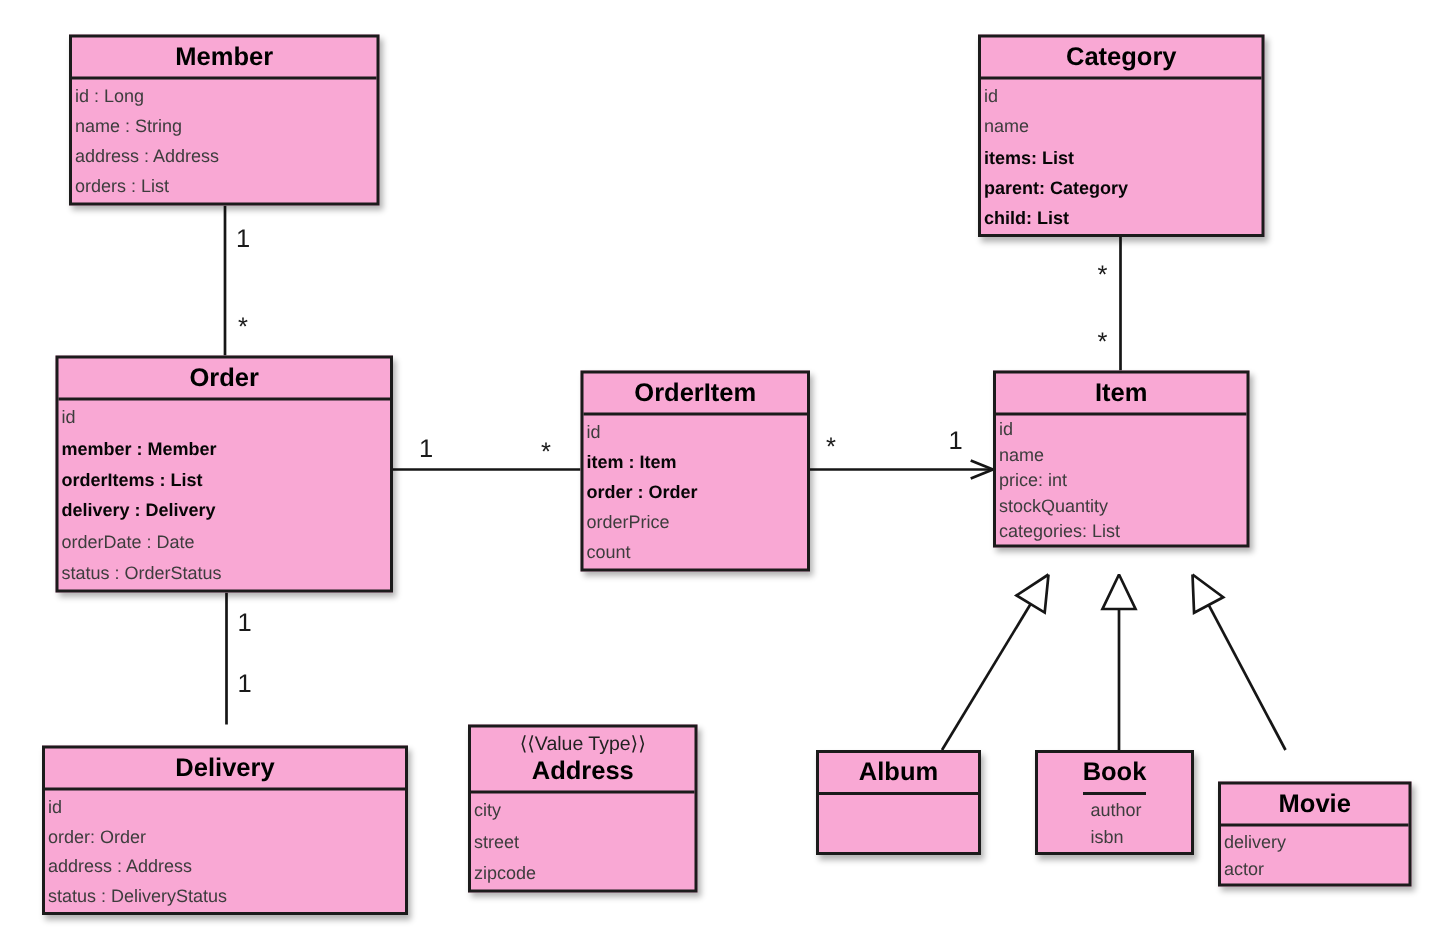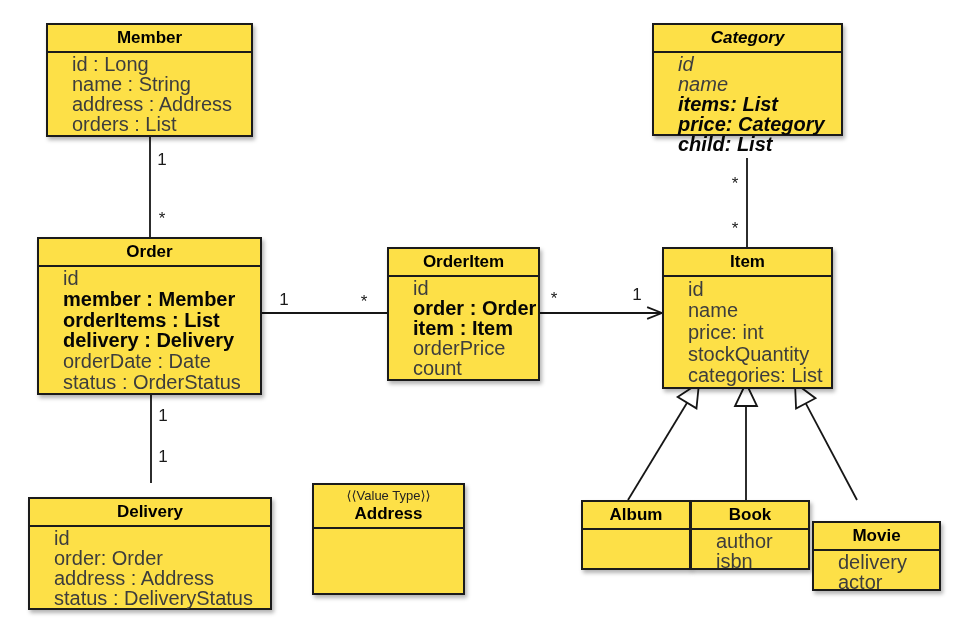--- a/index.html
+++ b/index.html
@@ -2,33 +2,33 @@
 <html><head>
 <meta charset="utf-8">
 <style>
   html,body{margin:0;padding:0;background:#ffffff;}
   body{width:960px;height:620px;overflow:hidden;font-family:"Liberation Sans",sans-serif;}
   .diagram{position:relative;width:960px;height:620px;background:#ffffff;}
   .connector-layer{position:absolute;left:0;top:0;width:960px;height:620px;}
   .connector-layer line,.connector-layer polyline{stroke:#161616;stroke-width:1.8;fill:none;}
   .connector-layer .tri{fill:#ffffff;stroke:#161616;stroke-width:1.8;}
   .class-box{
-    position:absolute;background:#fde047;border:2px solid #1b1b1b;box-sizing:border-box;
+    position:absolute;background:#f9a8d4;border:2px solid #1b1b1b;box-sizing:border-box;
     box-shadow:2px 3px 4px rgba(0,0,0,0.30);display:flex;flex-direction:column;
   }
   .class-header{
     border-bottom:2px solid #1b1b1b;display:flex;flex-direction:column;
     align-items:center;justify-content:center;flex:0 0 auto;
   }
   .class-name{font-weight:700;font-size:17px;color:#000;line-height:1.12;white-space:nowrap;}
   .stereotype{font-size:13px;color:#222;line-height:1.15;white-space:nowrap;}
   .class-attrs{flex:1 1 auto;display:flex;flex-direction:column;padding:1px 0;}
   .attr{
-    flex:1;display:flex;align-items:center;padding-left:24px;
-    font-size:20px;color:#3d3d3d;white-space:nowrap;line-height:1;
+    flex:1;display:flex;align-items:center;padding-left:2px;
+    font-size:12px;color:#3d3d3d;white-space:nowrap;line-height:1;
   }
   .attr.bold{font-weight:700;color:#060606;}
   .mult{
     position:absolute;transform:translate(-50%,-50%);
     font-size:17px;color:#1a1a1a;line-height:1;
   }
 </style>
 </head>
 <body>
 
@@ -53,29 +53,29 @@
         <div class="class-header" style="height: 26px;">
           <div class="class-name">Member</div>
         </div>
         <div class="class-attrs">
           <div class="attr">id : Long</div>
           <div class="attr">name : String</div>
           <div class="attr">address : Address</div>
           <div class="attr">orders : List</div>
         </div>
       </div>
-      <div class="class-box" style="left: 652px; top: 23px; width: 191px; height: 113px; font-style: italic;">
+      <div class="class-box" style="left: 652px; top: 23px; width: 191px; height: 135px;">
         <div class="class-header" style="height: 26px;">
           <div class="class-name">Category</div>
         </div>
         <div class="class-attrs">
           <div class="attr">id</div>
           <div class="attr">name</div>
           <div class="attr bold">items: List</div>
-          <div class="attr bold">price: Category</div>
+          <div class="attr bold">parent: Category</div>
           <div class="attr bold">child: List</div>
         </div>
       </div>
       <div class="class-box" style="left: 37px; top: 237px; width: 225px; height: 158px;">
         <div class="class-header" style="height: 26px;">
           <div class="class-name">Order</div>
         </div>
         <div class="class-attrs">
           <div class="attr">id</div>
           <div class="attr bold">member : Member</div>
@@ -84,27 +84,27 @@
           <div class="attr">orderDate : Date</div>
           <div class="attr">status : OrderStatus</div>
         </div>
       </div>
       <div class="class-box" style="left: 387px; top: 247px; width: 153px; height: 134px; justify-content: flex-end;">
         <div class="class-header" style="height: 26px;">
           <div class="class-name">OrderItem</div>
         </div>
         <div class="class-attrs">
           <div class="attr">id</div>
+          <div class="attr bold">item : Item</div>
           <div class="attr bold">order : Order</div>
-          <div class="attr bold">item : Item</div>
           <div class="attr">orderPrice</div>
           <div class="attr">count</div>
         </div>
       </div>
-      <div class="class-box" style="left: 662px; top: 247px; width: 171px; height: 142px;">
+      <div class="class-box" style="left: 662px; top: 247px; width: 171px; height: 118px;">
         <div class="class-header" style="height: 26px;">
           <div class="class-name">Item</div>
         </div>
         <div class="class-attrs">
           <div class="attr">id</div>
           <div class="attr">name</div>
           <div class="attr">price: int</div>
           <div class="attr">stockQuantity</div>
           <div class="attr">categories: List</div>
         </div>
@@ -118,27 +118,32 @@
           <div class="attr">order: Order</div>
           <div class="attr">address : Address</div>
           <div class="attr">status : DeliveryStatus</div>
         </div>
       </div>
       <div class="class-box" style="left: 312px; top: 483px; width: 153px; height: 112px;">
         <div class="class-header" style="height: 42px;">
           <div class="stereotype">⟨⟨Value Type⟩⟩</div>
           <div class="class-name">Address</div>
         </div>
+        <div class="class-attrs">
+          <div class="attr">city</div>
+          <div class="attr">street</div>
+          <div class="attr">zipcode</div>
+        </div>
       </div>
-      <div class="class-box" style="left: 581px; top: 500px; width: 110px; height: 70px;">
+      <div class="class-box" style="left: 544px; top: 500px; width: 110px; height: 70px;">
         <div class="class-header" style="height: 26px;">
           <div class="class-name">Album</div>
         </div>
       </div>
-      <div class="class-box" style="left: 690px; top: 500px; width: 120px; height: 70px;">
+      <div class="class-box" style="left: 690px; top: 500px; width: 106px; height: 70px; align-items: center;">
         <div class="class-header" style="height: 26px;">
           <div class="class-name">Book</div>
         </div>
         <div class="class-attrs">
           <div class="attr">author</div>
           <div class="attr">isbn</div>
         </div>
       </div>
       <div class="class-box" style="left: 812px; top: 521px; width: 129px; height: 70px;">
         <div class="class-header" style="height: 26px;">

